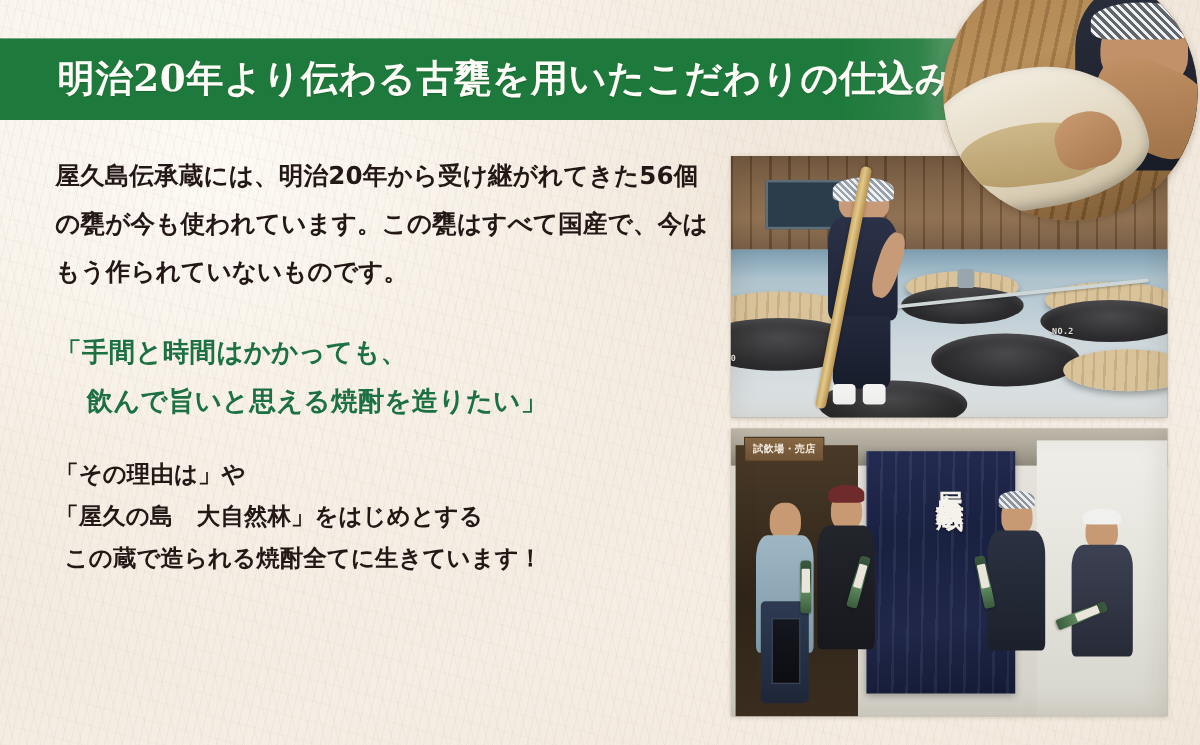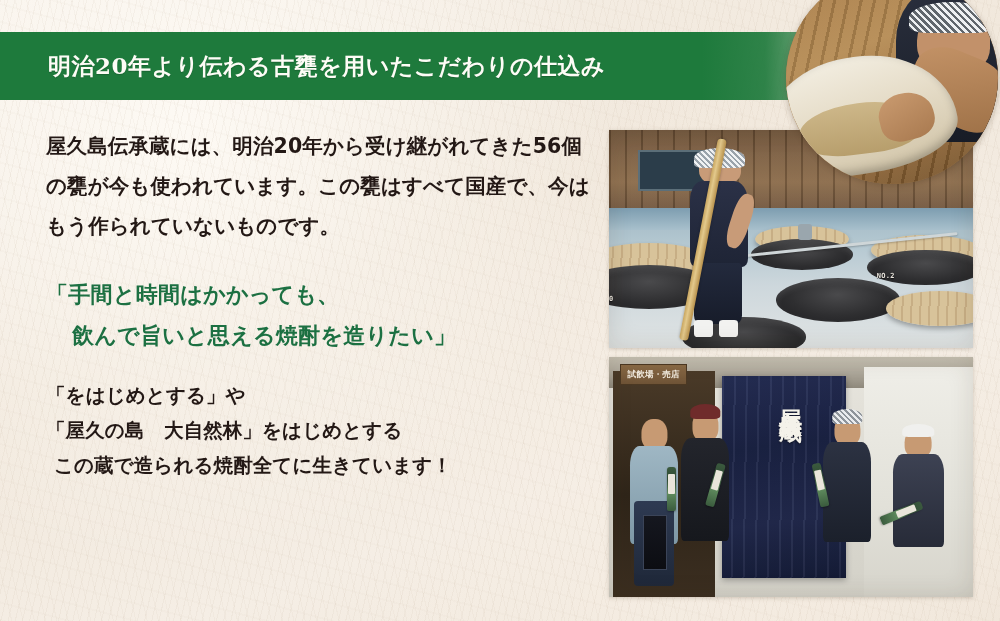--- a/index.html
+++ b/index.html
@@ -59,21 +59,21 @@
         rgba(30,122,60,0.45) 93%,
         rgba(30,122,60,0.0) 100%);
   }
   .banner-title {
     position: absolute;
     left: 48px;
     top: 50%;
     transform: translateY(-50%);
     color: #fdfcf6;
     font-family: "DejaVu Serif", "Liberation Serif", serif;
-    font-size: 23px;
+    font-size: 31px;
     font-weight: 700;
     letter-spacing: 0.5px;
     white-space: nowrap;
     text-shadow: 0 1px 1px rgba(0,0,0,0.18);
   }
 
   
   .text-col {
     position: absolute;
     left: 46px;
@@ -502,19 +502,19 @@
 
   <div class="text-col">
     <p class="body-para">屋久島伝承蔵には、明治20年から受け継がれてきた56個の甕が今も使われています。この甕はすべて国産で、今はもう作られていないものです。</p>
 
     <div class="quote">
       <span>「手間と時間はかかっても、</span>
       <span class="quote-line2">飲んで旨いと思える焼酎を造りたい」</span>
     </div>
 
     <div class="tail">
-      <p class="tail-line">「をはじめとする」や</p>
+      <p class="tail-line">「その理由は」や</p>
       <p class="tail-line">「屋久の島　大自然林」をはじめとする</p>
       <p class="tail-line indent">この蔵で造られる焼酎全てに生きています！</p>
     </div>
   </div>
 
 </div>
 
 </body></html>

